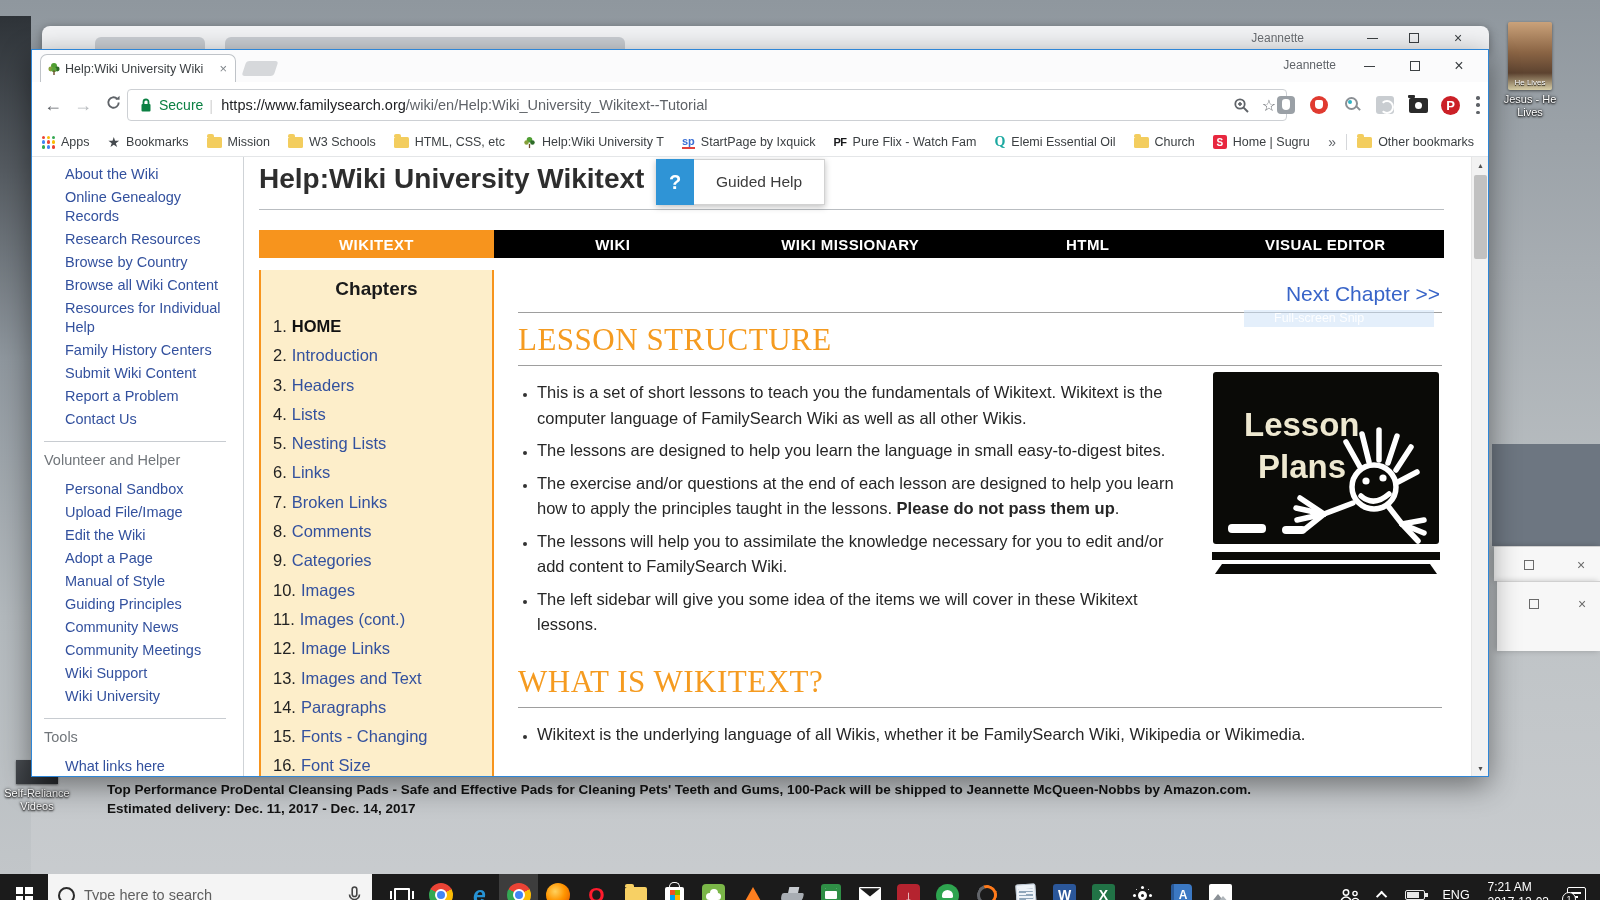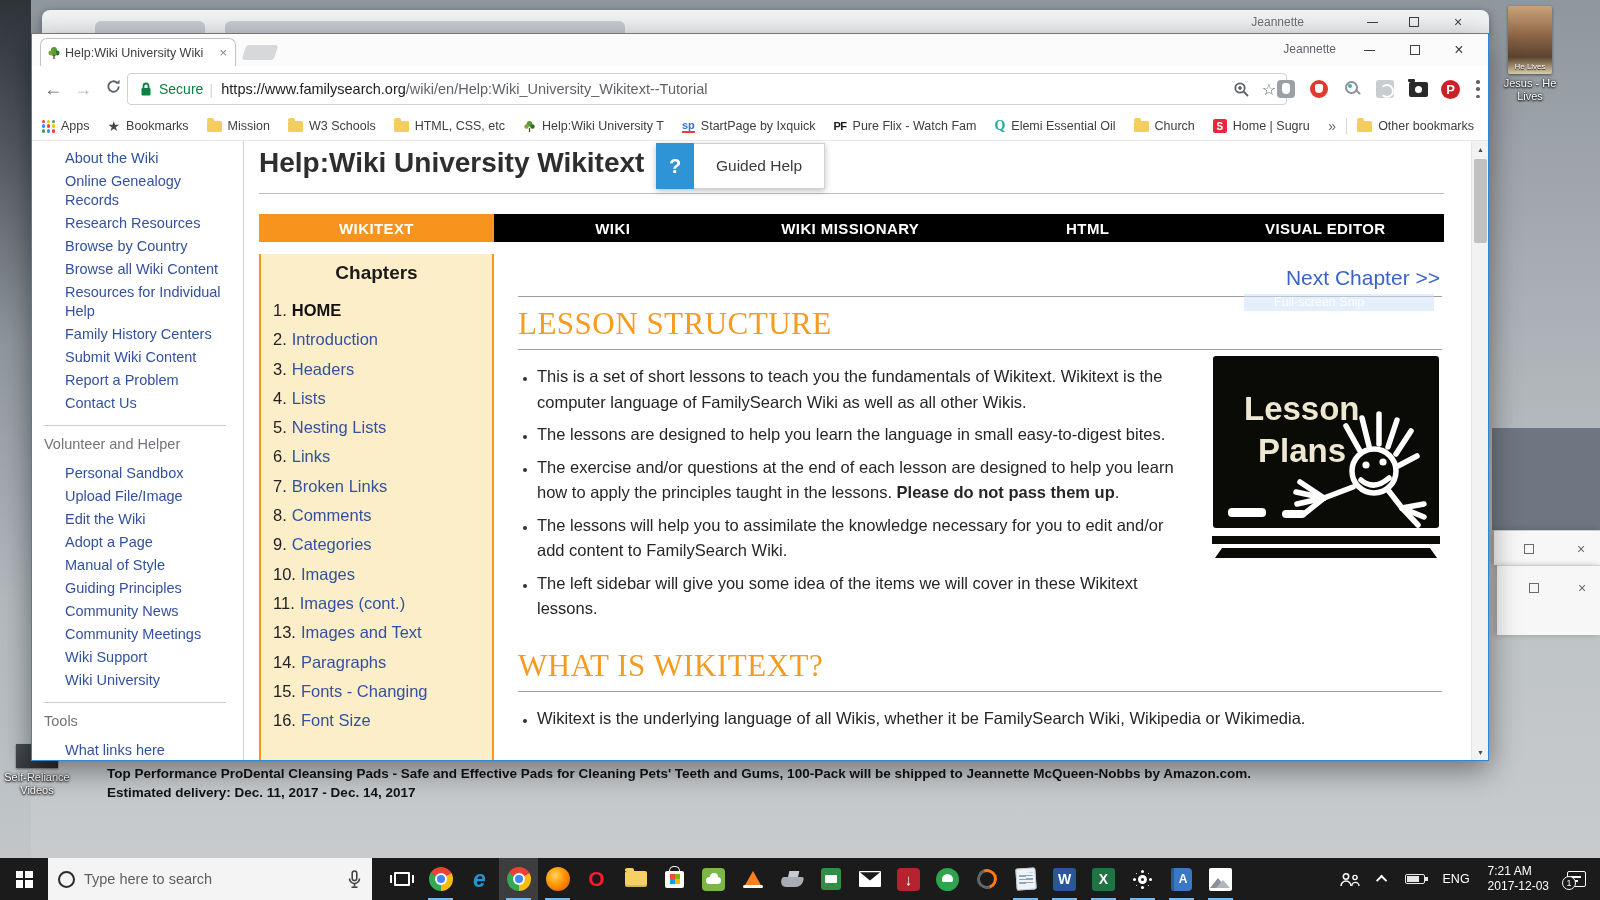--- a/index.html
+++ b/index.html
@@ -1,17 +1,17 @@
 <!DOCTYPE html>
 <html><head>
 <meta charset="utf-8">
 <style>
   *{margin:0;padding:0;box-sizing:border-box;font-family:"Liberation Sans",sans-serif;}
   html,body{width:1600px;height:900px;overflow:hidden;}
-  .abs{position:absolute;}
+  .abs{position:absolute;margin-top:16px;}
   #screen{position:relative;width:1600px;height:900px;
     background:linear-gradient(180deg,#8f979e 0%,#a7adb2 30%,#bcc1c4 60%,#c9cccf 100%);overflow:hidden;}
   
   .left-sliver{left:0;top:0;width:31px;height:858px;
     background:linear-gradient(180deg,#2e3338 0%,#555b61 18%,#8f979e 40%,#b3b9bd 70%,#c2c6c9 100%);}
   
   .back-win{left:42px;top:10px;width:1447px;height:26px;background:#f2f3f5;border-radius:8px 8px 0 0;
     box-shadow:0 2px 10px rgba(0,0,0,.35);}
   .back-tab{position:absolute;top:11px;height:12px;background:#caced3;border-radius:6px 6px 0 0;}
   .back-profile{position:absolute;top:5px;right:185px;font-size:12px;color:#6a6e73;text-shadow:0 0 2px #fff;}
@@ -475,20 +475,21 @@
             <li><span class="num">2.</span><span class="chap-link">Introduction</span></li>
             <li><span class="num">3.</span><span class="chap-link">Headers</span></li>
             <li><span class="num">4.</span><span class="chap-link">Lists</span></li>
             <li><span class="num">5.</span><span class="chap-link">Nesting Lists</span></li>
             <li><span class="num">6.</span><span class="chap-link">Links</span></li>
             <li><span class="num">7.</span><span class="chap-link">Broken Links</span></li>
             <li><span class="num">8.</span><span class="chap-link">Comments</span></li>
             <li><span class="num">9.</span><span class="chap-link">Categories</span></li>
             <li><span class="num">10.</span><span class="chap-link">Images</span></li>
             <li><span class="num">11.</span><span class="chap-link">Images (cont.)</span></li>
+            <li><span class="num">12.</span><span class="chap-link">Image Links</span></li>
             <li><span class="num">13.</span><span class="chap-link">Images and Text</span></li>
             <li><span class="num">14.</span><span class="chap-link">Paragraphs</span></li>
             <li><span class="num">15.</span><span class="chap-link">Fonts - Changing</span></li>
             <li><span class="num">16.</span><span class="chap-link">Font Size</span></li>
           </ol>
         </div>
 
         <div class="article">
           <div class="next-ch">Next Chapter &gt;&gt;</div>
           <div class="snip-ghost">Full-screen Snip</div>

